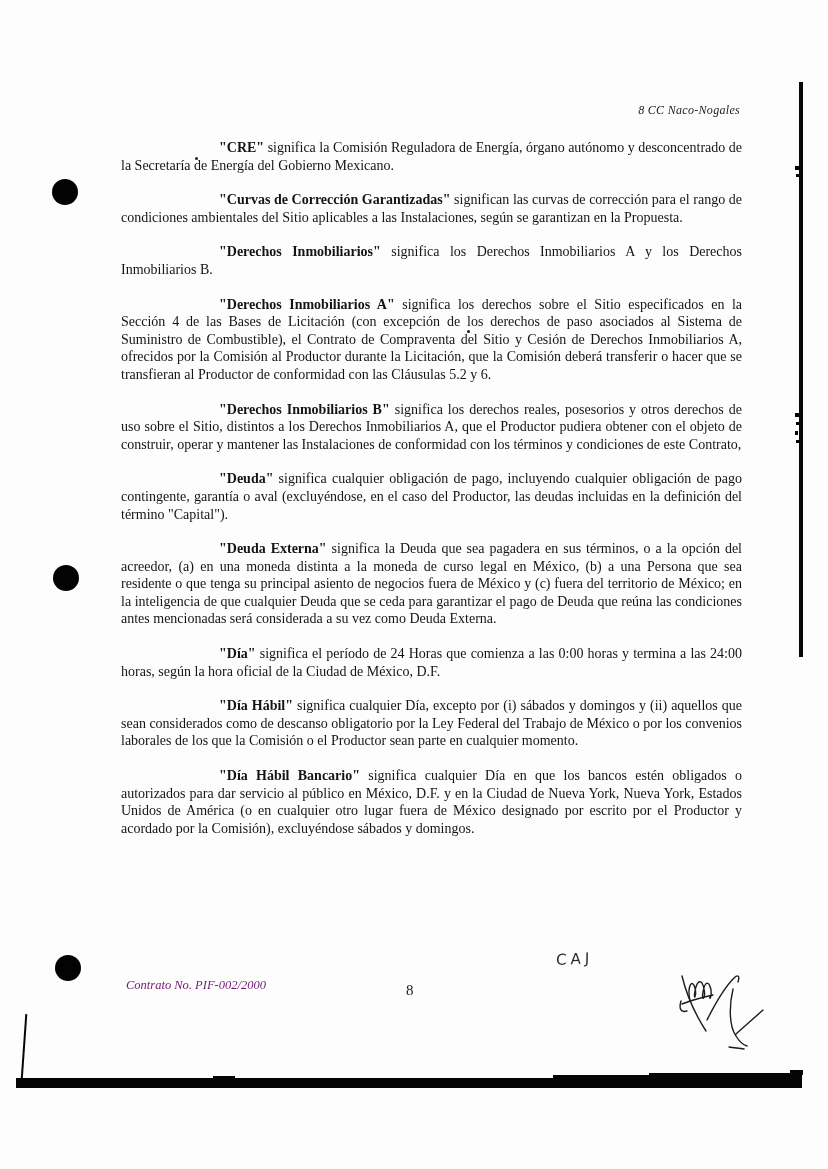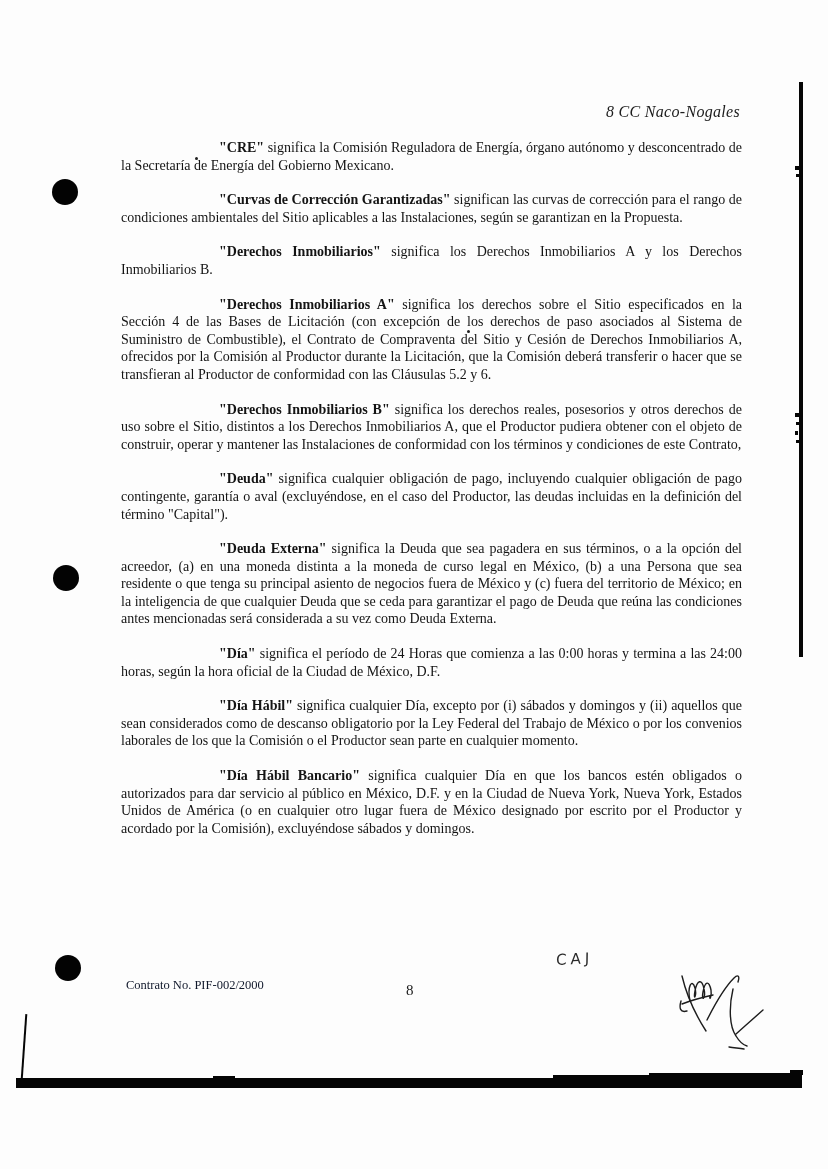--- a/index.html
+++ b/index.html
@@ -10,21 +10,21 @@
     background: var(--paper, #fdfdfd);
     font-family: "Liberation Serif", serif;
     color: var(--ink, #141414);
     overflow: hidden;
   }
   .header-ref {
     position: absolute;
     top: 103px;
     right: 88px;
     font-style: italic;
-    font-size: 16px;
+    font-size: 12px;
     letter-spacing: 0.3px;
     color: #1c1c1c;
   }
   .content {
     position: absolute;
     left: 121px;
     top: 139px;
     width: 621px;
     font-size: 14px;
     line-height: 17.6px;
@@ -74,22 +74,23 @@
     background: #060606;
     transform: rotate(4deg);
   }
   .speck { position: absolute; background: #202020; border-radius: 50%; }
   .speck-1 { left: 195px; top: 157px; width: 3px; height: 3px; }
   .speck-2 { left: 467px; top: 330px; width: 3px; height: 3px; }
   
   .footer-contract {
     position: absolute;
     left: 126px; top: 978px;
+    font-style: italic;
     font-size: 12.5px;
-    color: #0f172a;
+    color: #701a75;
   }
   .footer-page {
     position: absolute;
     left: 406px; top: 982px;
     font-size: 15px;
     color: #1a1a1a;
   }
   .handwritten-initials {
     position: absolute;
     left: 556px; top: 950px;

